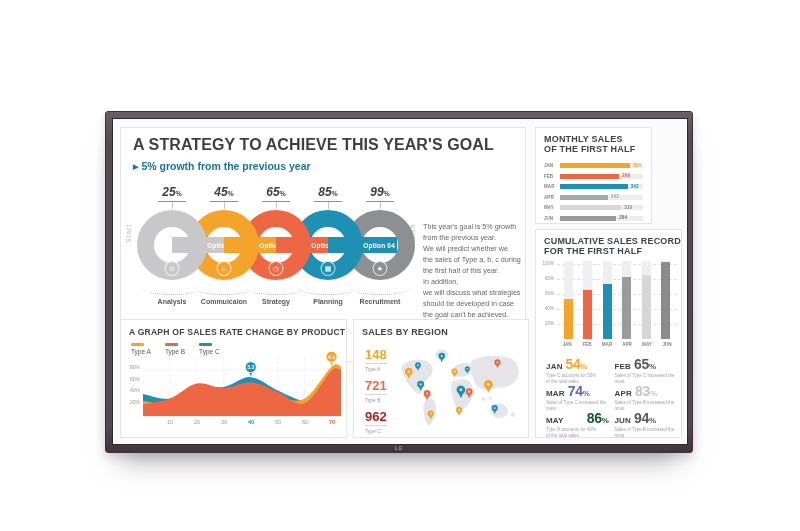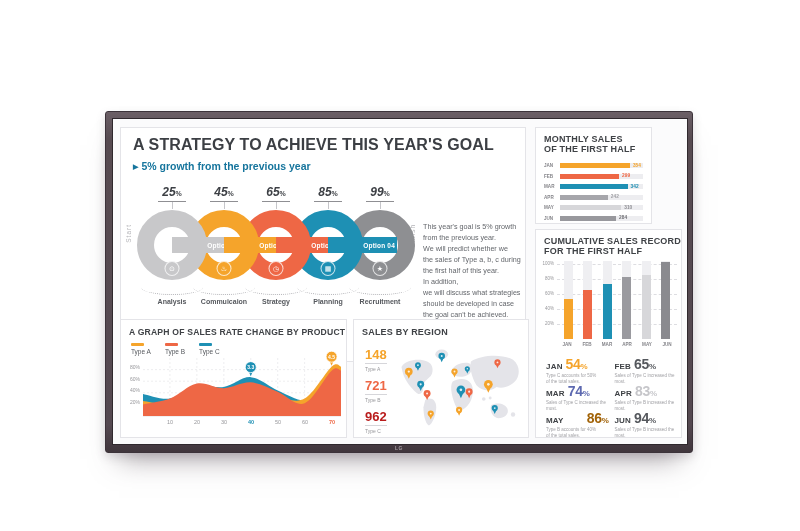--- a/index.html
+++ b/index.html
@@ -435,21 +435,21 @@
                 <span class="spct" style="color: rgb(198, 198, 202);"><span>83</span><span class="sgn">%</span></span>
               </div>
             <div class="snote">
                 <div>Sales of Type B increased the most.</div>
                 <div></div>
               </div>
           </div>
           <div class="scell">
             <div class="top">
                 <span class="smonth">MAY</span>
-                <span class="spct" style="color: #a16207; padding-left: 20px;"><span>86</span><span class="sgn">%</span></span>
+                <span class="spct" style="color: #14532d; padding-left: 20px;"><span>86</span><span class="sgn">%</span></span>
               </div>
             <div class="snote">
                 <div>Type B accounts for 40%</div>
                 <div>of the total sales.</div>
               </div>
           </div>
           <div class="scell">
             <div class="top">
                 <span class="smonth">JUN</span>
                 <span class="spct" style="color: rgb(85, 88, 93);"><span>94</span><span class="sgn">%</span></span>

